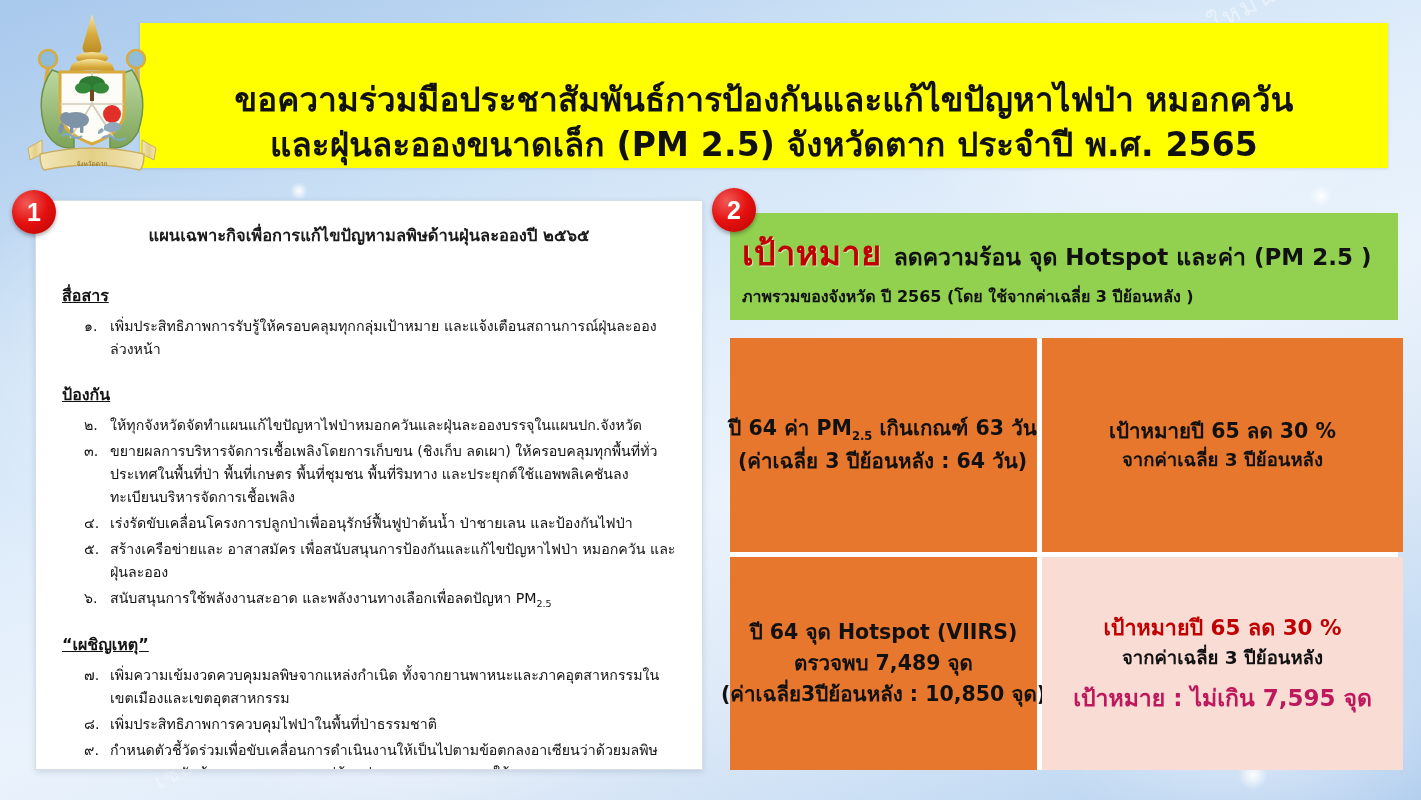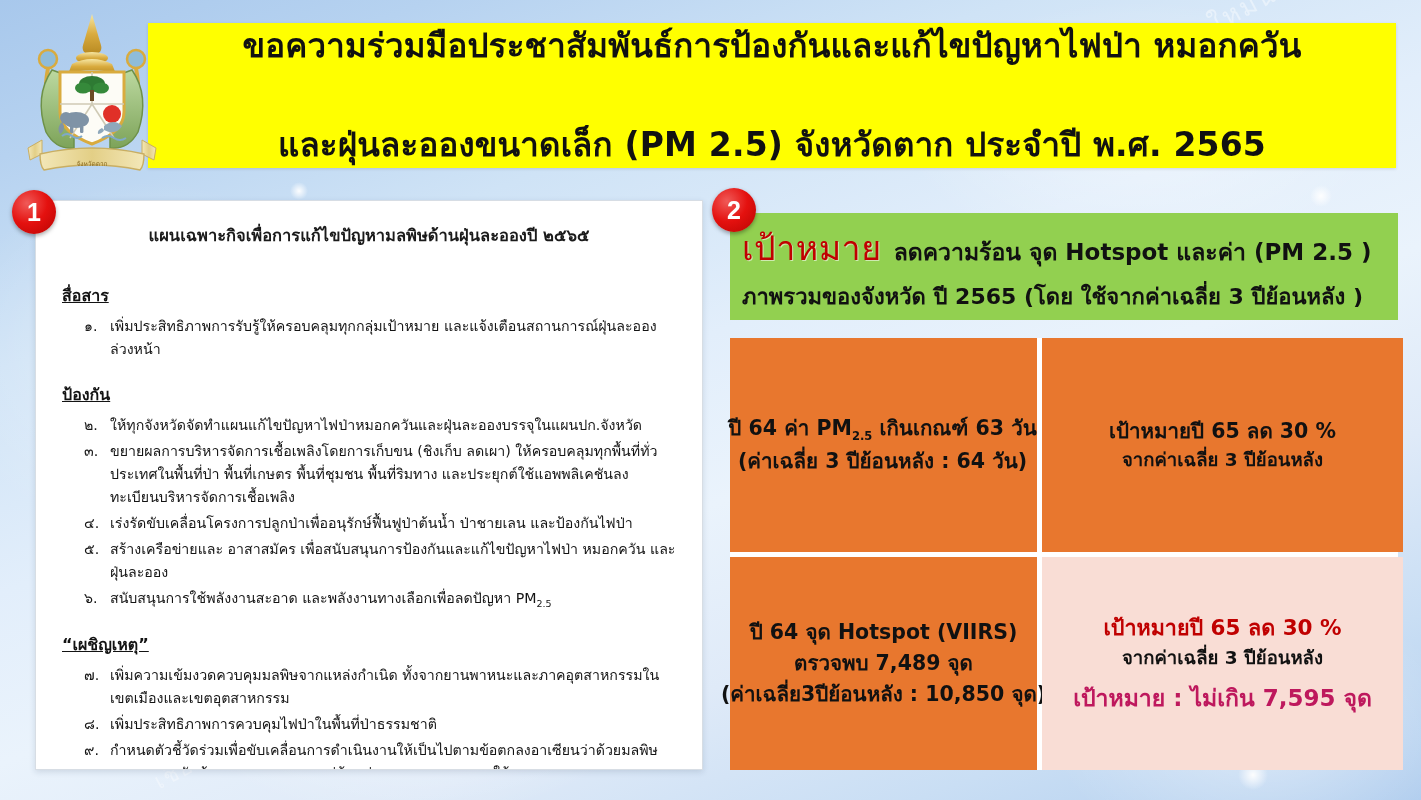--- a/index.html
+++ b/index.html
@@ -55,29 +55,29 @@
     pointer-events: none;
     white-space: nowrap;
     font-family: "DejaVu Serif", "Liberation Serif", serif;
   }
   .wm-1 { left: 1145px; top: -6px; }
   .wm-2 { left: 150px;  top: 742px; font-size: 22px; color: rgba(255,255,255,.35); }
 
   
   .header-banner {
     position: absolute;
-    left: 148px;
+    left: 140px;
     top: 23px;
     width: 1248px;
     height: 145px;
     background: #ffff00;
     display: flex;
     flex-direction: column;
     align-items: center;
-    justify-content: space-between;
+    justify-content: flex-end;
     box-shadow: 0 1px 3px rgba(0,0,0,.12);
   }
   .header-line {
     color: #111111;
     font-weight: bold;
     font-size: 33px;
     line-height: 1.38;
     letter-spacing: .2px;
     text-align: center;
     white-space: nowrap;
@@ -176,32 +176,32 @@
     justify-content: center;
   }
   .goal-header-row-1 {
     display: flex;
     align-items: baseline;
     gap: 12px;
     white-space: nowrap;
   }
   .goal-word {
     font-size: 34px;
-    font-weight: normal;
+    font-weight: bold;
     color: #c00000;
     text-shadow: 1px 1px 0 rgba(255,255,255,.55);
     letter-spacing: .5px;
   }
   .goal-tail {
     font-size: 23px;
     font-weight: bold;
     color: #111111;
   }
   .goal-header-row-2 {
-    font-size: 22px;
+    font-size: 16px;
     font-weight: bold;
     color: #111111;
     white-space: nowrap;
     margin-top: 4px;
   }
 
   .goal-table {
     position: absolute;
     left: 730px;
     top: 338px;

